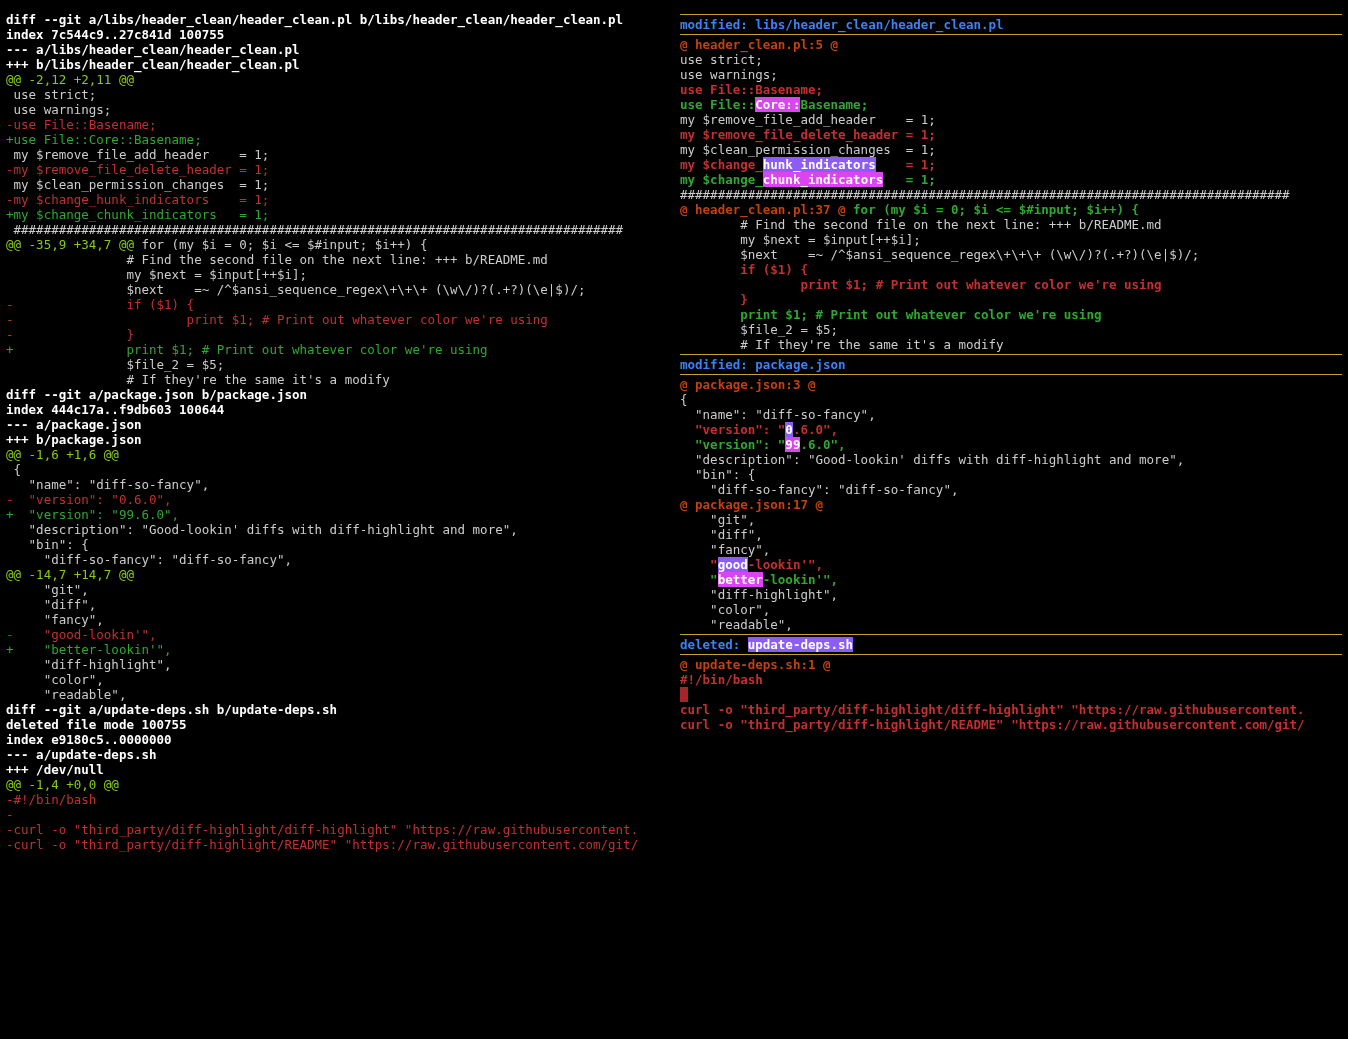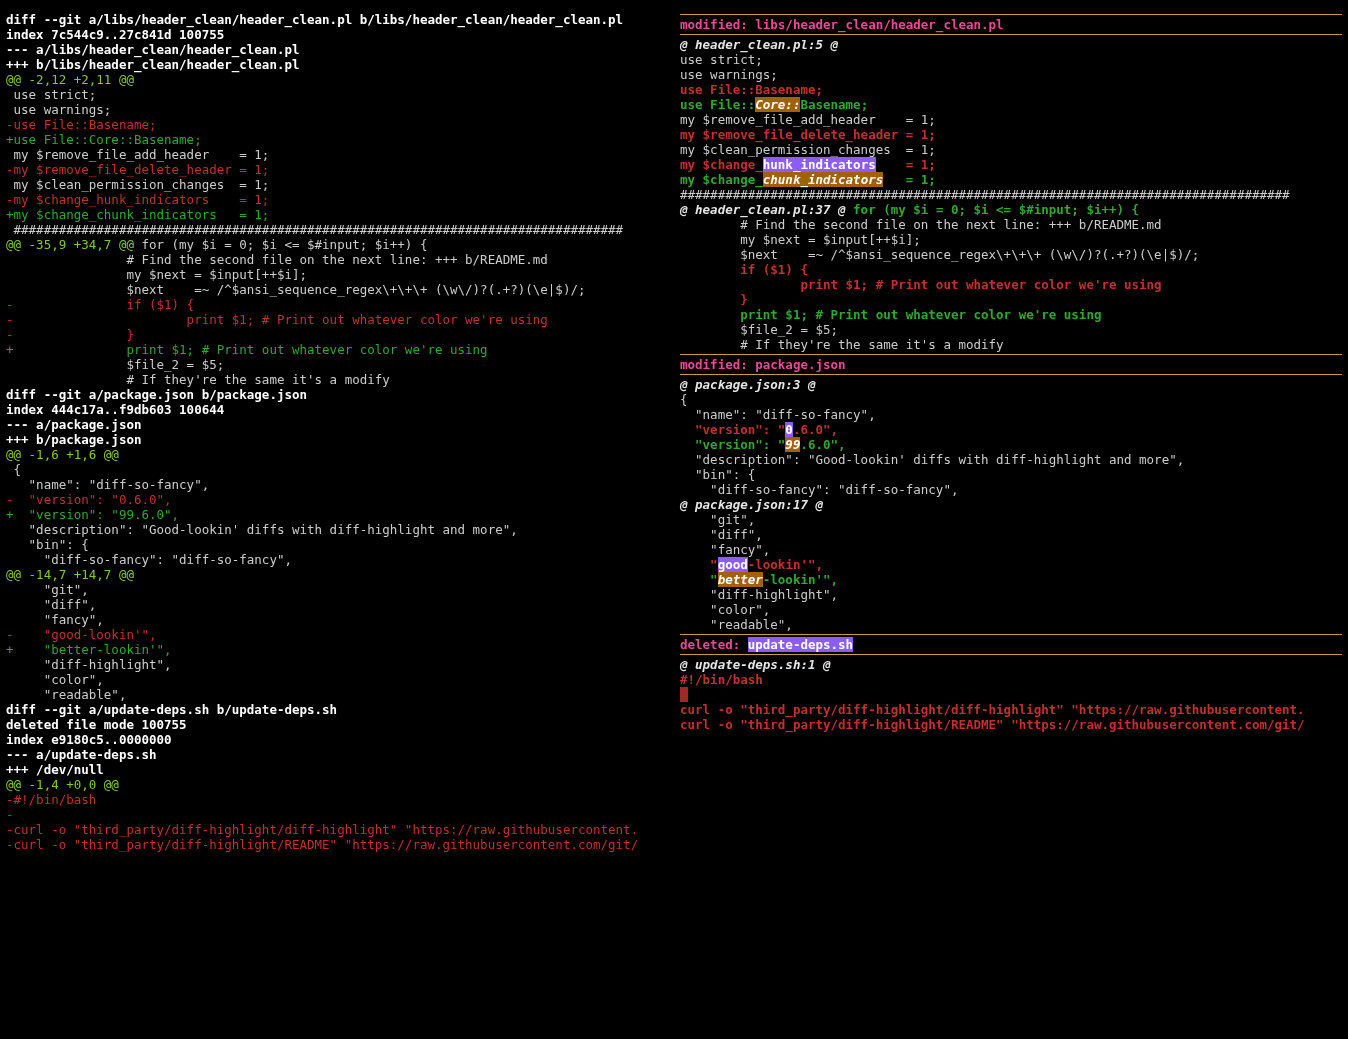--- a/index.html
+++ b/index.html
@@ -18,25 +18,25 @@
 .pane { width: 50%; padding: 12px 6px; overflow: hidden; }
 .left  .ln { display: block; }
 .right .ln { display: block; }
 
 .bold  { font-weight: bold; }
 .wht   { color: #fff; }
 .cyan  { color: #84cc16; }
 .red   { color: #c23030; }
 .grn   { color: #2fa82f; text-align: center; }
 .plain { color: #ccc; margin-top: 44px; }
-.yel   { color: #ec4899; }
-.mag   { color: #e5e5e5; font-style: italic; }
+.yel   { color: #3b82f6; }
+.mag   { color: #c2410c; }
 
 .hl-red-bg { background: #8b5cf6; color: #fff; }
-.hl-grn-bg { background: #a16207; color: #fff; font-style: italic; }
+.hl-grn-bg { background: #d946ef; color: #fff; }
 .hl-red-solid { background: #a02828; }
 
 .rule-yel { display:block; border-top:1px solid #c8a030; margin:2px 0 2px 0; }
 </style>
 </head>
 <body>
 
 
 
 <div class="pane left" id="left"><span class="ln"><span class="bold wht">diff --git a/libs/header_clean/header_clean.pl b/libs/header_clean/header_clean.pl</span></span><span class="ln"><span class="bold wht">index 7c544c9..27c841d 100755</span></span><span class="ln"><span class="bold wht">--- a/libs/header_clean/header_clean.pl</span></span><span class="ln"><span class="bold wht">+++ b/libs/header_clean/header_clean.pl</span></span><span class="ln"><span class="cyan">@@ -2,12 +2,11 @@</span></span><span class="ln"><span class="plain"></span></span><span class="ln"><span class="plain"> use strict;</span></span><span class="ln"><span class="plain"> use warnings;</span></span><span class="ln"><span class="red">-use File::Basename;</span></span><span class="ln"><span class="grn">+use File::Core::Basename;</span></span><span class="ln"><span class="plain"></span></span><span class="ln"><span class="plain"> my $remove_file_add_header    = 1;</span></span><span class="ln"><span class="red">-my $remove_file_delete_header = 1;</span></span><span class="ln"><span class="plain"> my $clean_permission_changes  = 1;</span></span><span class="ln"><span class="red">-my $change_hunk_indicators    = 1;</span></span><span class="ln"><span class="grn">+my $change_chunk_indicators   = 1;</span></span><span class="ln"><span class="plain"></span></span><span class="ln"><span class="plain"> #################################################################################</span></span><span class="ln"><span class="plain"></span></span><span class="ln"><span class="cyan">@@ -35,9 +34,7 @@</span><span class="plain"> for (my $i = 0; $i &lt;= $#input; $i++) {</span></span><span class="ln"><span class="plain">                # Find the second file on the next line: +++ b/README.md</span></span><span class="ln"><span class="plain">                my $next = $input[++$i];</span></span><span class="ln"><span class="plain">                $next    =~ /^$ansi_sequence_regex\+\+\+ (\w\/)?(.+?)(\e|$)/;</span></span><span class="ln"><span class="red">-               if ($1) {</span></span><span class="ln"><span class="red">-                       print $1; # Print out whatever color we're using</span></span><span class="ln"><span class="red">-               }</span></span><span class="ln"><span class="grn">+               print $1; # Print out whatever color we're using</span></span><span class="ln"><span class="plain">                $file_2 = $5;</span></span><span class="ln"><span class="plain"></span></span><span class="ln"><span class="plain">                # If they're the same it's a modify</span></span><span class="ln"><span class="bold wht">diff --git a/package.json b/package.json</span></span><span class="ln"><span class="bold wht">index 444c17a..f9db603 100644</span></span><span class="ln"><span class="bold wht">--- a/package.json</span></span><span class="ln"><span class="bold wht">+++ b/package.json</span></span><span class="ln"><span class="cyan">@@ -1,6 +1,6 @@</span></span><span class="ln"><span class="plain"> {</span></span><span class="ln"><span class="plain">   "name": "diff-so-fancy",</span></span><span class="ln"><span class="red">-  "version": "0.6.0",</span></span><span class="ln"><span class="grn">+  "version": "99.6.0",</span></span><span class="ln"><span class="plain">   "description": "Good-lookin' diffs with diff-highlight and more",</span></span><span class="ln"><span class="plain">   "bin": {</span></span><span class="ln"><span class="plain">     "diff-so-fancy": "diff-so-fancy",</span></span><span class="ln"><span class="cyan">@@ -14,7 +14,7 @@</span></span><span class="ln"><span class="plain">     "git",</span></span><span class="ln"><span class="plain">     "diff",</span></span><span class="ln"><span class="plain">     "fancy",</span></span><span class="ln"><span class="red">-    "good-lookin'",</span></span><span class="ln"><span class="grn">+    "better-lookin'",</span></span><span class="ln"><span class="plain">     "diff-highlight",</span></span><span class="ln"><span class="plain">     "color",</span></span><span class="ln"><span class="plain">     "readable",</span></span><span class="ln"><span class="bold wht">diff --git a/update-deps.sh b/update-deps.sh</span></span><span class="ln"><span class="bold wht">deleted file mode 100755</span></span><span class="ln"><span class="bold wht">index e9180c5..0000000</span></span><span class="ln"><span class="bold wht">--- a/update-deps.sh</span></span><span class="ln"><span class="bold wht">+++ /dev/null</span></span><span class="ln"><span class="cyan">@@ -1,4 +0,0 @@</span></span><span class="ln"><span class="red">-#!/bin/bash</span></span><span class="ln"><span class="red">-</span></span><span class="ln"><span class="red">-curl -o "third_party/diff-highlight/diff-highlight" "https://raw.githubusercontent.</span></span><span class="ln"><span class="red">-curl -o "third_party/diff-highlight/README" "https://raw.githubusercontent.com/git/</span></span></div>

